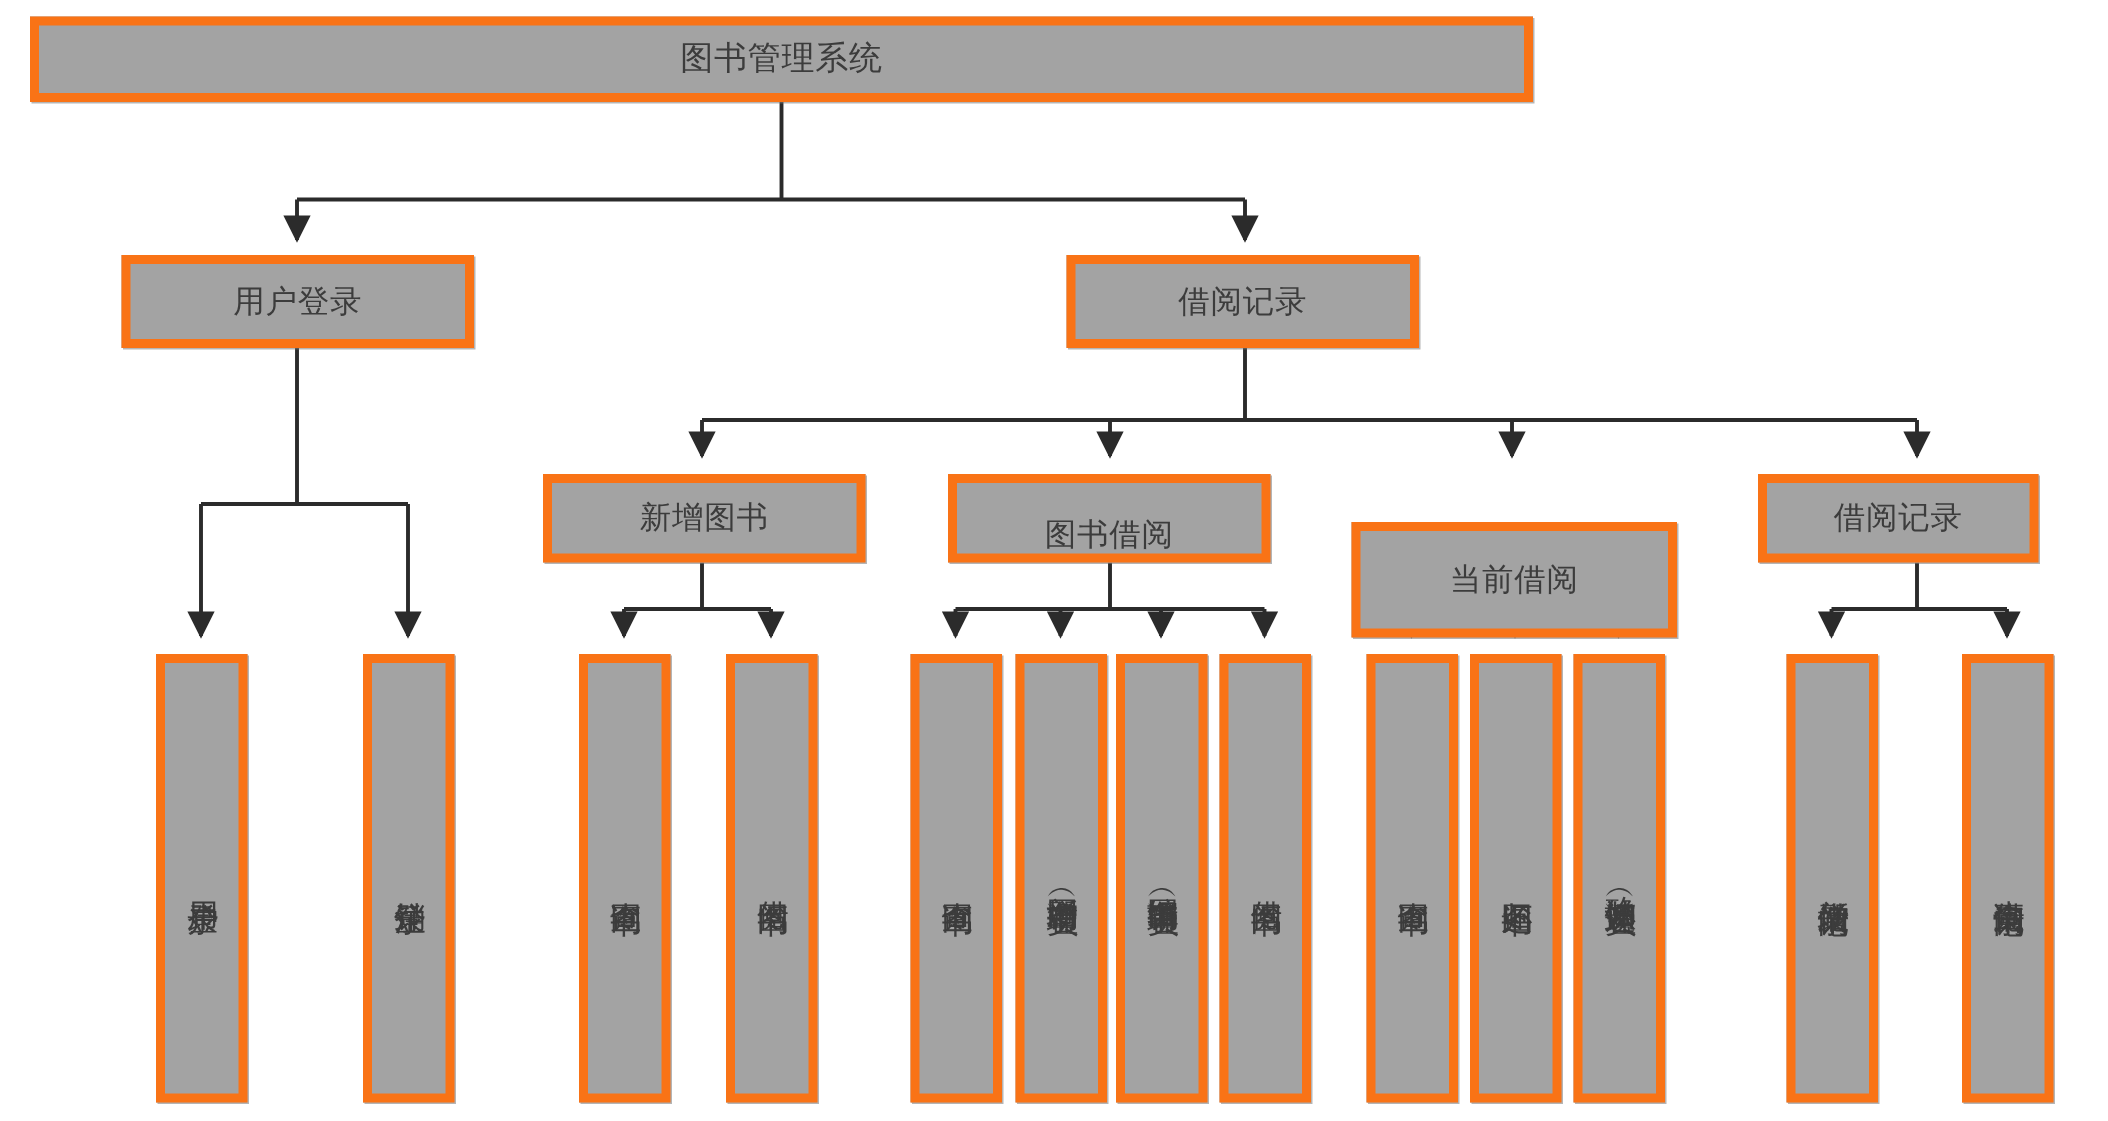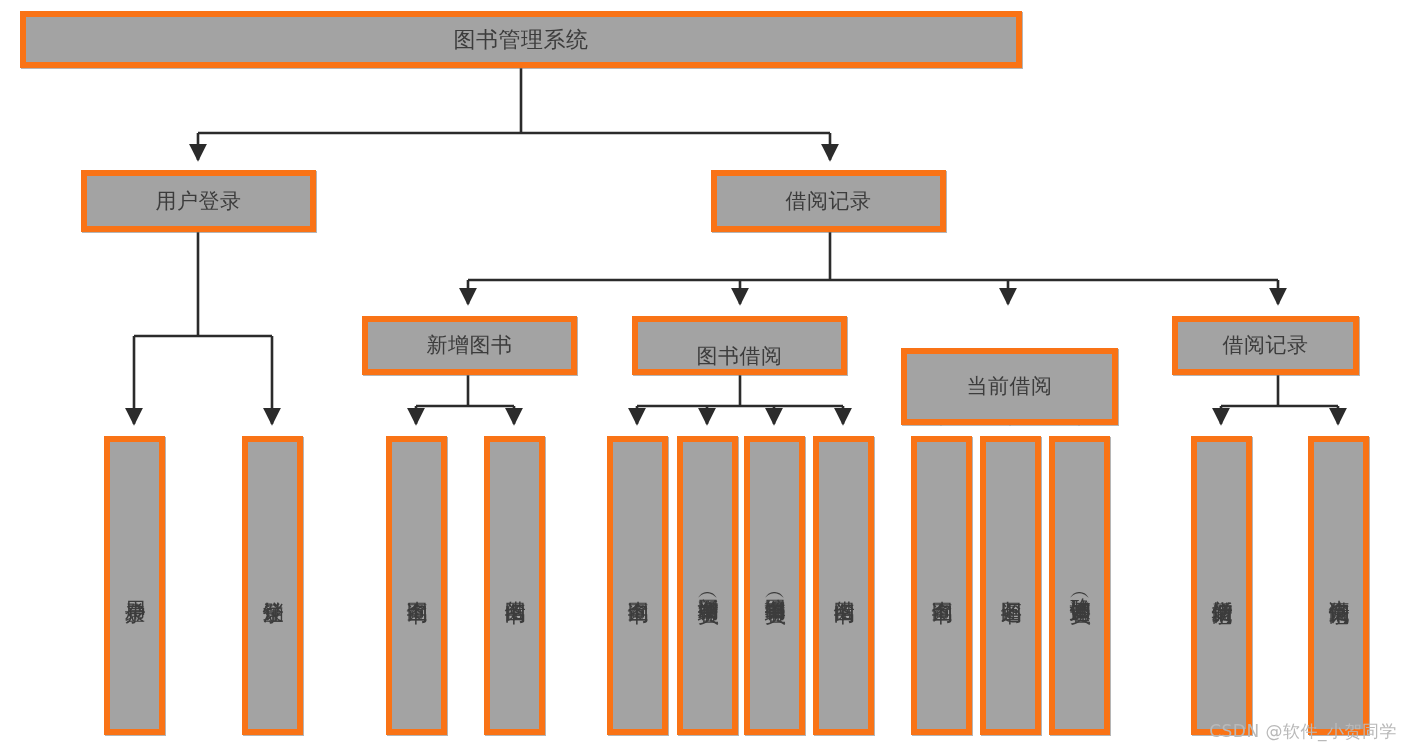--- a/index.html
+++ b/index.html
@@ -185,15 +185,14 @@
     <span class="label">确认归还（管理员）</span>
   </div>
 
   <div class="node vertical" style="left:1191px; top:436px; width:61px; height:299px;">
     <span class="label">新增借阅记录</span>
   </div>
   <div class="node vertical" style="left:1308px; top:436px; width:61px; height:299px;">
     <span class="label">查询借阅记录</span>
   </div>
 
-  <div class="watermark">CSDN @软件_小贺同学</div>
 
 </div>
 
 </body></html>

